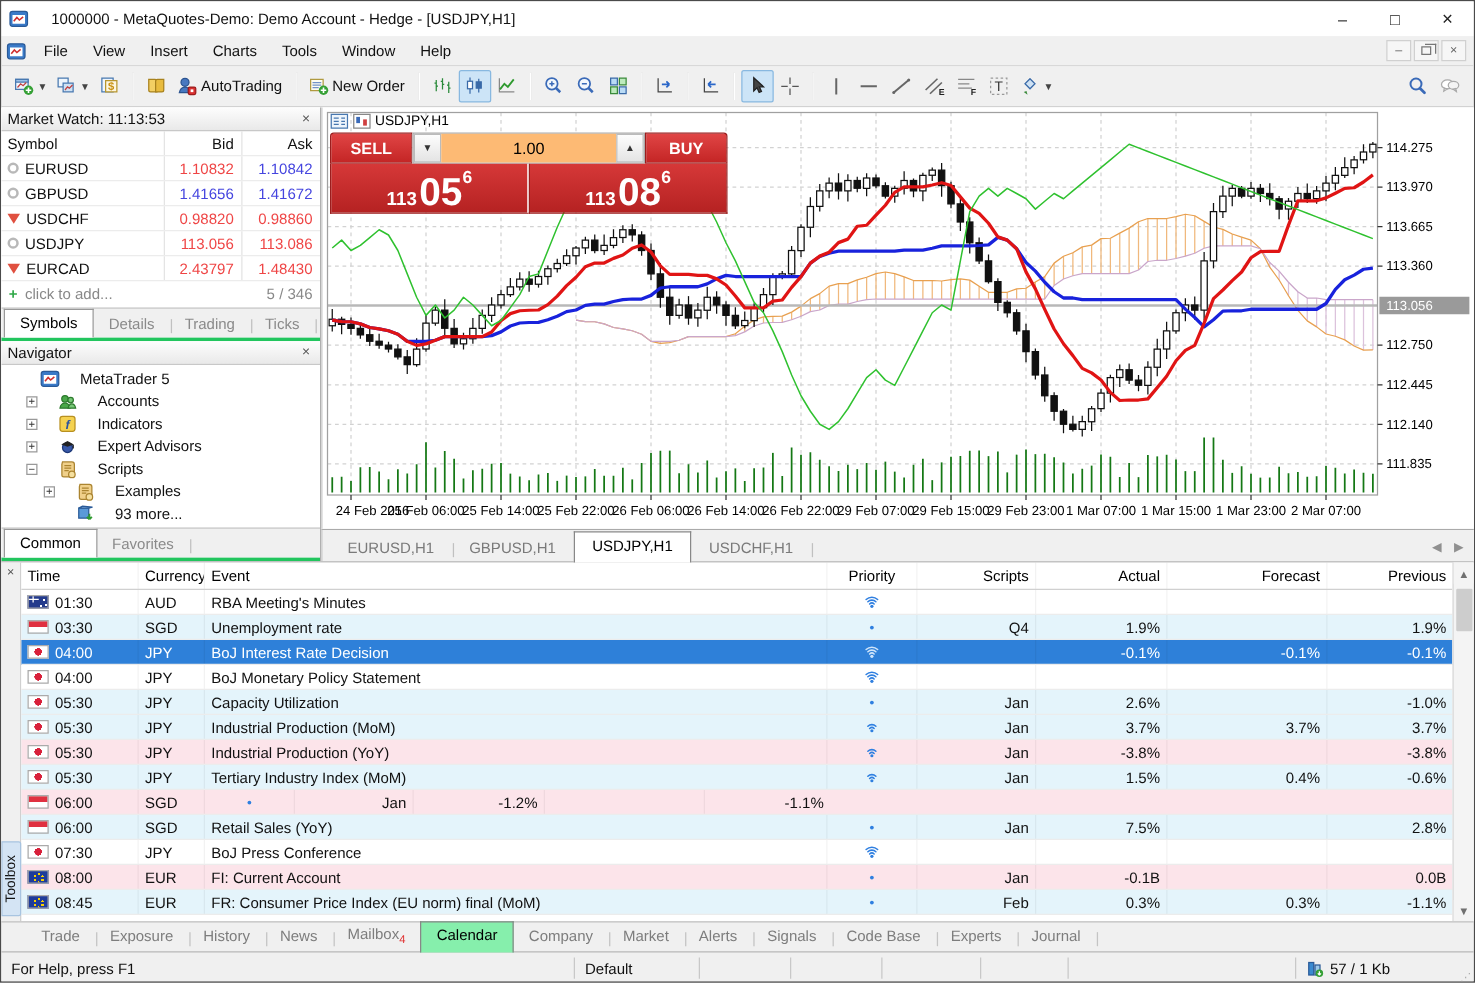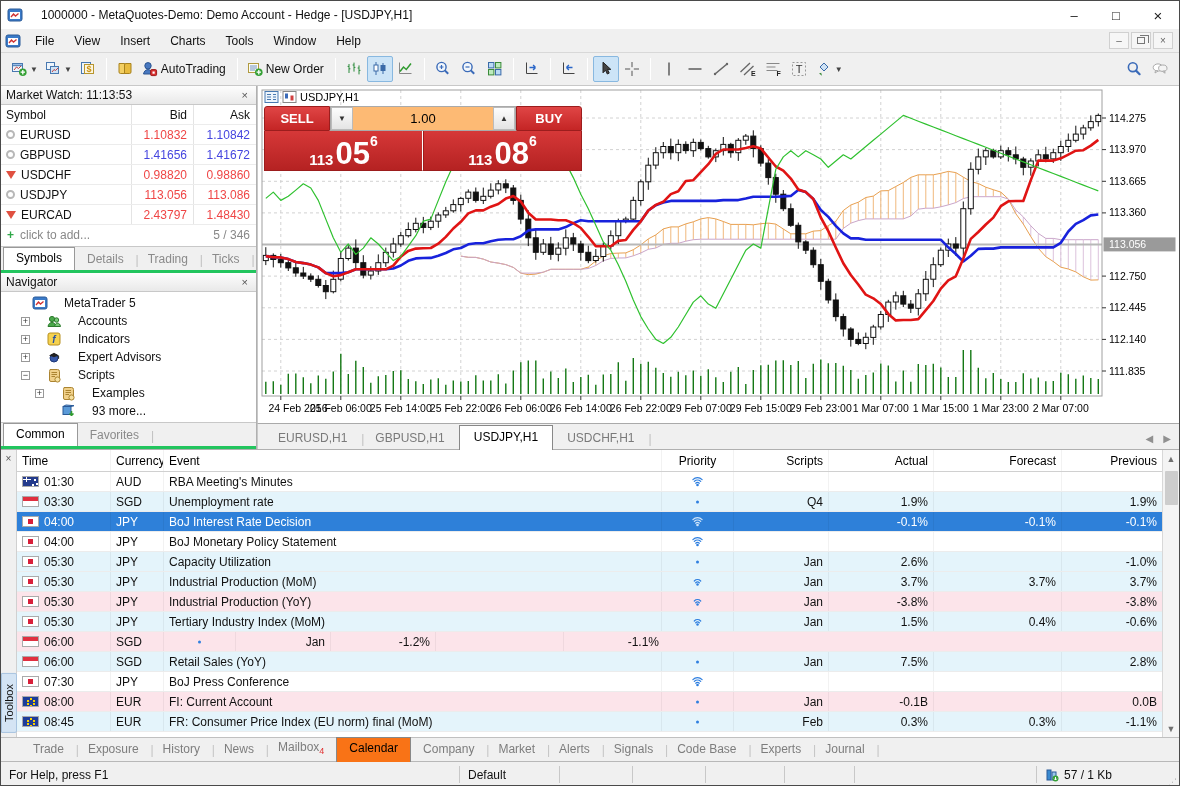--- a/index.html
+++ b/index.html
@@ -107,21 +107,21 @@
   .flag-sgd{background:linear-gradient(#e03040 0 50%,#fff 50% 100%);}
   .flag-aud{background:radial-gradient(circle 1px at 12px 3px,#fff 95%,transparent),radial-gradient(circle 1px at 14px 7px,#fff 95%,transparent),radial-gradient(circle 1px at 10px 8px,#fff 95%,transparent),linear-gradient(#fff 0 0) 0 2px/8px 1px no-repeat,linear-gradient(#fff 0 0) 3px 0/1px 5px no-repeat,#243b8c;}
   .flag-eur{background:radial-gradient(circle 1px at 8px 2px,#f8d000 95%,transparent),radial-gradient(circle 1px at 5px 4px,#f8d000 95%,transparent),radial-gradient(circle 1px at 11px 4px,#f8d000 95%,transparent),radial-gradient(circle 1px at 5px 7px,#f8d000 95%,transparent),radial-gradient(circle 1px at 11px 7px,#f8d000 95%,transparent),radial-gradient(circle 1px at 8px 9px,#f8d000 95%,transparent),#1e3c9a;}
   .cal-scroll{width:17px;flex:none;background:#f4f4f4;border-left:1px solid #d8d8d8;display:flex;flex-direction:column;align-items:center;}
   .sarr{height:17px;width:100%;display:flex;align-items:center;justify-content:center;color:#707070;font-size:9px;background:#f4f4f4;}
   .sthumb{width:13px;height:34px;background:#cdcdcd;border-radius:1px;margin-top:4px;}
   .sarr.down{margin-top:auto;}
   
   .bottom-tabs{height:24px;flex:none;background:#f0f0f0;border-top:1px solid #c0c0c0;display:flex;align-items:flex-end;padding-left:20px;}
   .btab{padding:3px 12px 5px;color:#7d7d7d;position:relative;}
-  .btab.on{background:#f97316;color:#000;border:1px solid #888;border-bottom:none;padding-bottom:7px;margin-bottom:-1px;}
+  .btab.on{background:#86efac;color:#000;border:1px solid #888;border-bottom:none;padding-bottom:7px;margin-bottom:-1px;}
   .btab .bar{position:absolute;right:-3px;top:4px;color:#c4c4c4;}
   .btab .badge{color:#e03030;font-size:9px;vertical-align:sub;}
   .statusbar{height:26px;flex:none;background:#f0f0f0;border-top:1px solid #b8b8b8;display:flex;align-items:center;font-size:12px;}
   .sseg{height:70%;border-left:1px solid #c8c8c8;display:flex;align-items:center;padding:0 8px;}
   .sseg.first{border-left:none;flex:0 0 458px;}
   .sseg.net{margin-left:auto;border-left:1px solid #c8c8c8;gap:5px;flex:0 0 130px;}
   .grip{color:#aaa;font-size:9px;align-self:flex-end;padding:0 2px;}
   svg{display:block;}
   .icon18{width:18px;height:18px;flex:none;}
 </style>

